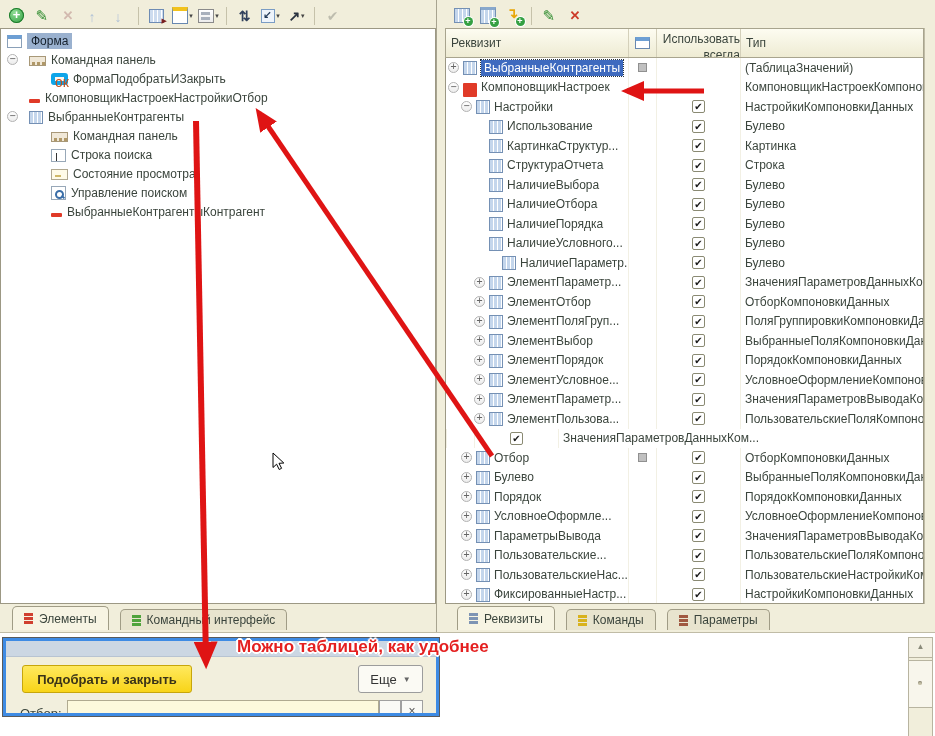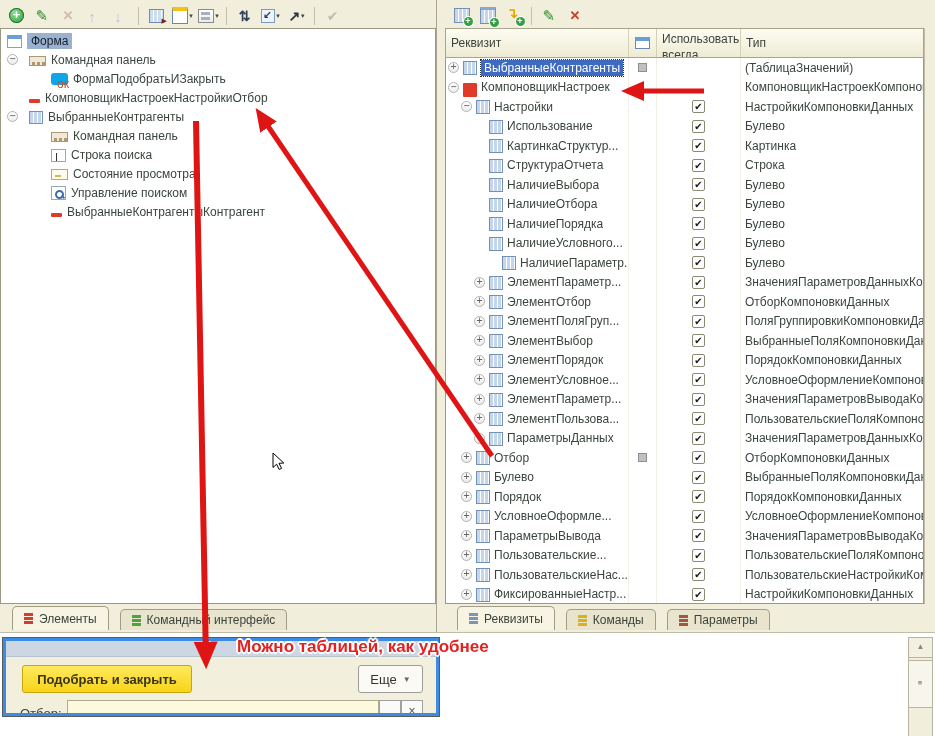--- a/index.html
+++ b/index.html
@@ -50,38 +50,38 @@
   .lt-row{height:19px;display:flex;align-items:center;font-size:12px;white-space:nowrap;}
   .exp{width:11px;height:11px;box-sizing:border-box;border:1px solid #b2b2b2;border-radius:50%;
        background:linear-gradient(#fff,#ececec);color:#666;font-size:10px;line-height:8px;text-align:center;
        flex:none;font-family:"DejaVu Sans Mono",monospace;}
   .lt-row .exp{margin-right:11px;}
   .lt-ic{width:17px;height:15px;margin-right:5px;flex:none;position:relative;}
   .sel-muted{background:#9ab1cf;color:#15202c;padding:1px 4px;}
   .i-form{width:15px;height:13px;border:1px solid #8aa0b8;background:#fff;box-sizing:border-box;border-top:4px solid #6d9fd4;margin-top:1px;}
   .i-buttons{width:17px;height:10px;border:1px solid #a89878;background:#f0e8d8;box-sizing:border-box;margin-top:2px;}
   .i-buttons::after{content:"";position:absolute;left:2px;top:5px;width:3px;height:3px;background:#b09868;box-shadow:5px 0 0 #b09868,10px 0 0 #b09868;}
-  .i-ok{width:17px;height:12px;border:6px solid #0ea5e9;border-radius:3px;background:#fdf6ee;box-sizing:border-box;
-        color:#c05020;font-size:12px;line-height:10px;text-align:center;margin-top:1px;}
+  .i-ok{width:17px;height:12px;border:4px solid #0ea5e9;border-radius:3px;background:#fdf6ee;box-sizing:border-box;
+        color:#c05020;font-size:14px;line-height:10px;text-align:center;margin-top:1px;}
   .i-dash{width:11px;height:4px;background:#e03a28;border-radius:1px;margin-top:6px;}
   .i-table{width:14px;height:13px;border:1px solid #7490b4;box-sizing:border-box;background:repeating-linear-gradient(90deg,#c4d6ec 0 3px,#fff 3px 4px);margin-top:1px;}
   .i-input{width:15px;height:13px;border:1px solid #98a8b8;background:#fff;box-sizing:border-box;margin-top:1px;}
   .i-input::after{content:"";position:absolute;left:4px;top:3px;width:1px;height:8px;background:#333;}
   .i-status{width:17px;height:11px;border:1px solid #b0a890;background:#fffbe8;box-sizing:border-box;margin-top:2px;}
   .i-status::after{content:"";position:absolute;left:3px;top:5px;width:6px;height:2px;background:#d0b868;}
   .i-search{width:15px;height:14px;border:1px solid #98a8b8;background:#fff;box-sizing:border-box;}
   .i-search::before{content:"";position:absolute;left:3px;top:3px;width:5px;height:5px;border:2px solid #3a6ea8;border-radius:50%;}
   .i-search::after{content:"";position:absolute;left:9px;top:9px;width:4px;height:2px;background:#3a6ea8;transform:rotate(45deg);}
   
   .right-content{flex:1;display:flex;min-height:0;}
   .grid-main{flex:1;display:flex;flex-direction:column;min-width:0;}
   .gutter{width:10px;background:#f1eedb;border-left:1px solid #c0bca6;}
   .grid-header{height:30px;box-sizing:border-box;display:flex;background:linear-gradient(#fdfcf1,#eeebd3);
                border:1px solid #a8a48e;font-size:12px;}
-  .hc{display:flex;align-items:center;box-sizing:border-box;padding-left:5px;border-left:1px solid #d4d0ba;overflow:hidden;}
+  .hc{display:flex;align-items:center;box-sizing:border-box;padding-left:5px;border-left:1px solid #d4d0ba;overflow:hidden;text-align:right;}
   .hc:first-child{border-left:none;}
   .hc.col-check{line-height:16px;align-items:flex-start;padding-top:2px;}
   .col-label{width:182px;}.col-icon{width:28px;justify-content:center;padding-left:0;}
   .col-check{width:84px;}.col-type{flex:1;}
   .hdr-form-icon{width:15px;height:12px;border:1px solid #6888b0;border-top:4px solid #6d9fd4;background:#fff;box-sizing:border-box;}
   .grid-body{flex:1;background:#fff;border:1px solid #9c9884;border-top:none;overflow:hidden;}
   .rt-row{height:19.5px;display:flex;align-items:center;font-size:12px;}
   .rt-row .c-label{width:182px;display:flex;align-items:center;overflow:hidden;white-space:nowrap;box-sizing:border-box;height:100%;}
   .rt-row .c-icon{width:28px;height:100%;display:flex;align-items:center;justify-content:center;border-left:1px solid #f2f0e4;box-sizing:border-box;}
   .rt-row .c-check{width:84px;height:100%;display:flex;align-items:center;justify-content:center;border-left:1px solid #f2f0e4;box-sizing:border-box;}
@@ -479,25 +479,20 @@
                 <span class="rt-ic i-table"></span>
                 <span>ЭлементПользова...</span>
               </div>
               <div class="c-icon"></div>
               <div class="c-check">
                 <span class="checkbox">✔</span>
               </div>
               <div class="c-type">ПользовательскиеПоляКомпонов...</div>
             </div>
             <div class="rt-row">
-              <div class="c-label" style="padding-left: 28px;">
-                <span class="exp">+</span>
-                <span class="rt-ic i-table"></span>
-                <span>ПараметрыДанных</span>
-              </div>
               <div class="c-icon"></div>
               <div class="c-check">
                 <span class="checkbox">✔</span>
               </div>
               <div class="c-type">ЗначенияПараметровДанныхКом...</div>
             </div>
             <div class="rt-row">
               <div class="c-label" style="padding-left: 15px;">
                 <span class="exp">+</span>
                 <span class="rt-ic i-table"></span>

